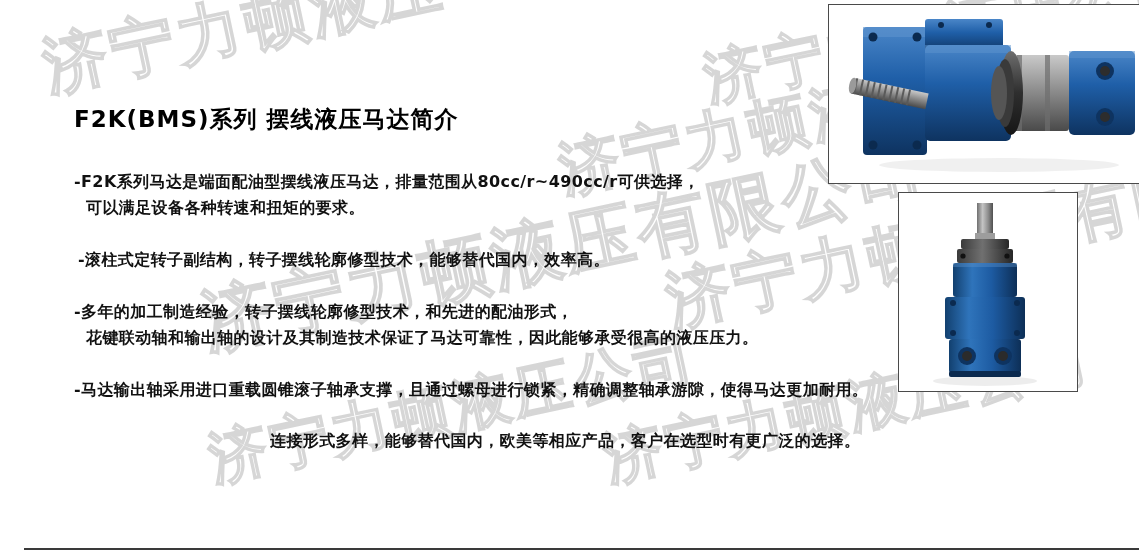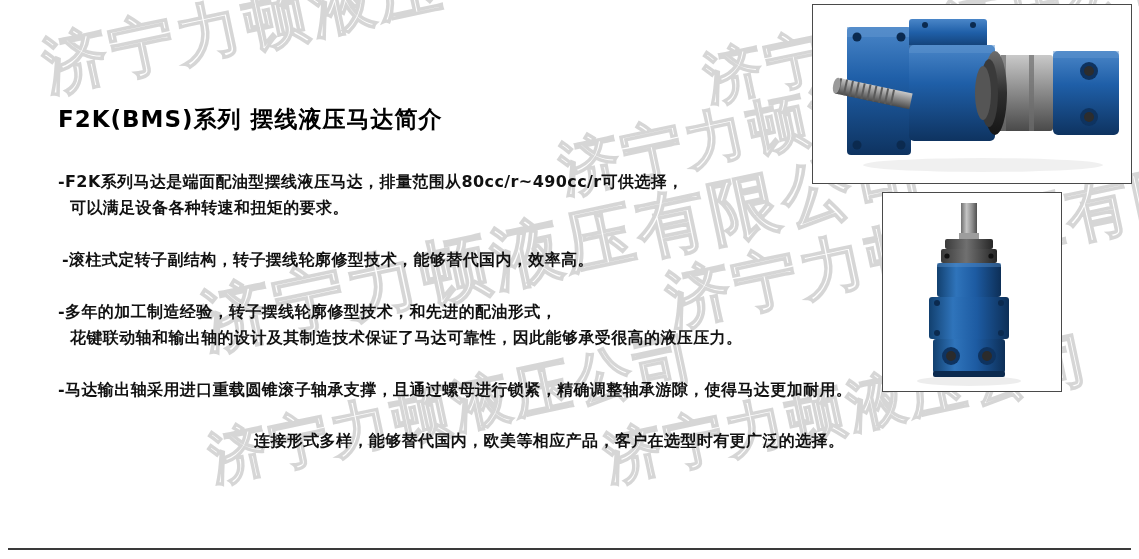--- a/index.html
+++ b/index.html
@@ -40,20 +40,21 @@
   .wm-e { left: 205px; top: 370px;  font-size: 58px; }
   .wm-f { left: 600px; top: 370px;  font-size: 58px; }
   .wm-g { left: 700px; top: -10px;  font-size: 58px; }
 
   
   .page {
     position: relative;
     z-index: 2;
     width: 950px;
     height: 559px;
+    margin-left: 16px;
   }
 
   .text-col {
     position: absolute;
     left: 0;
     top: 0;
     width: 810px;
     padding-left: 58px;
     box-sizing: border-box;
   }

